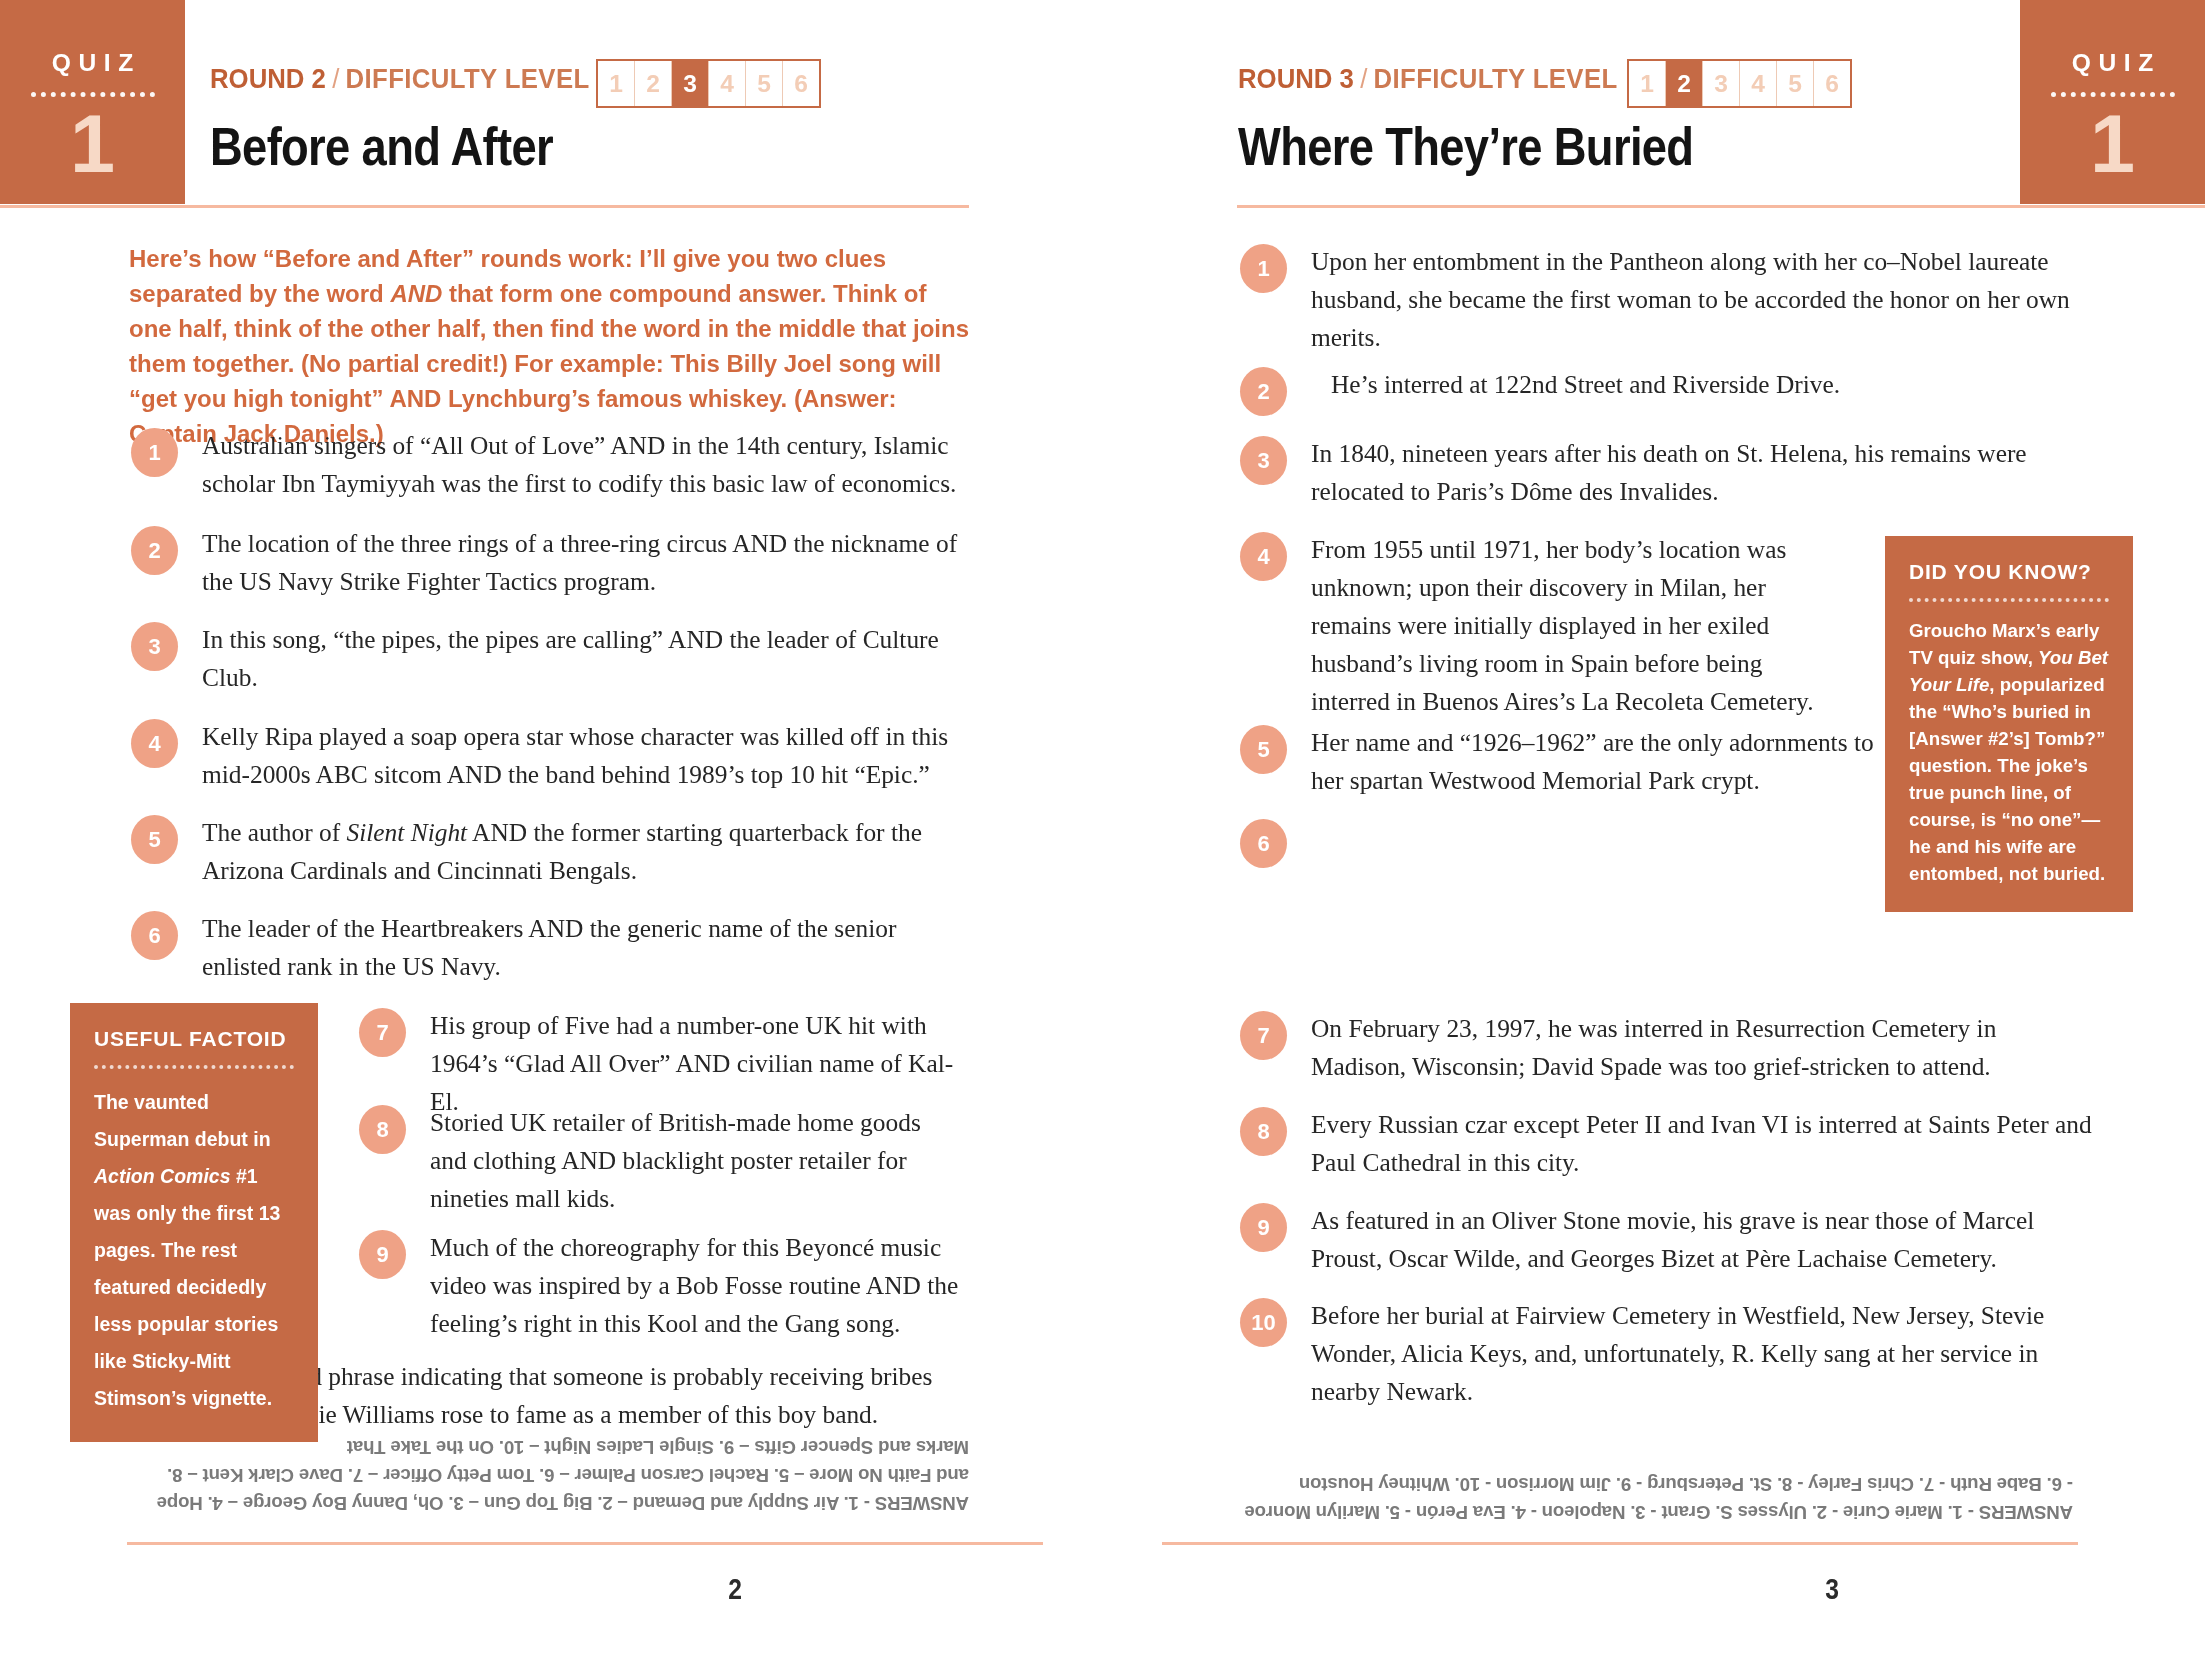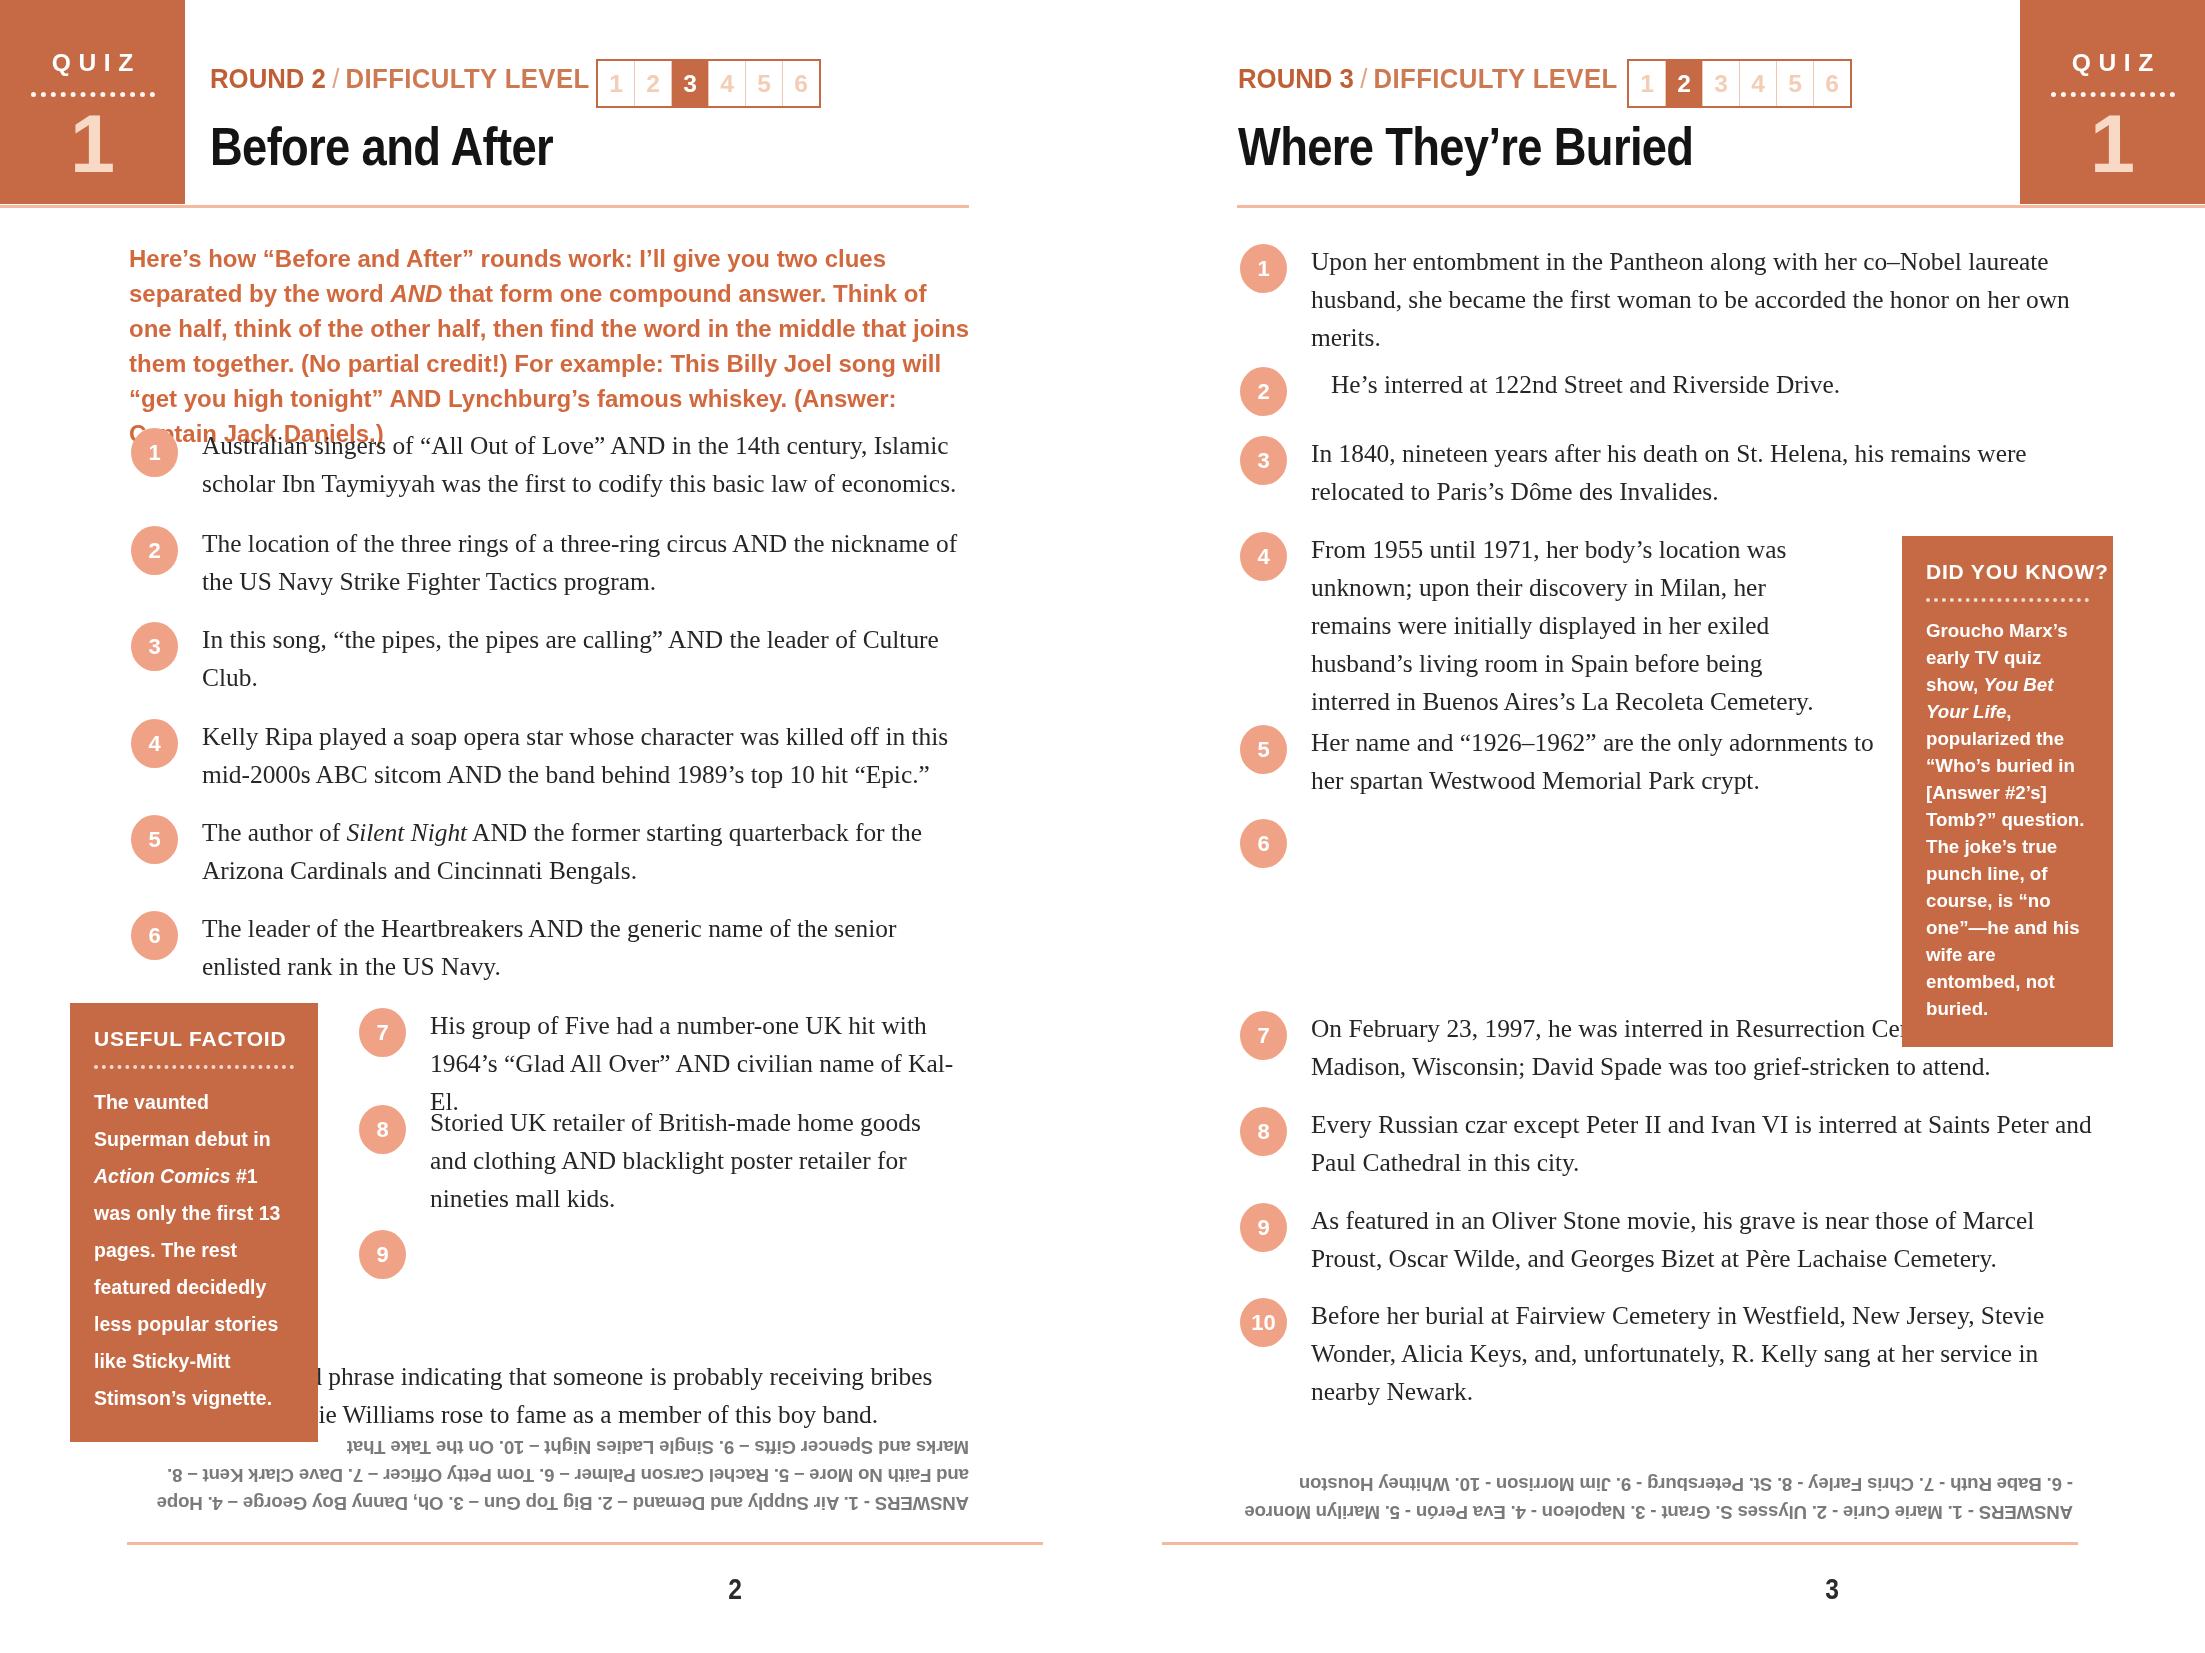--- a/index.html
+++ b/index.html
@@ -101,20 +101,21 @@
   <div class="q-row" style="left:359px;top:1006px;">
     <div class="q-circle">7</div>
     <div class="q-text" style="width:547px;">His group of Five had a number-one UK hit with 1964’s “Glad All Over” AND civilian name of Kal-El.</div>
   </div>
   <div class="q-row" style="left:359px;top:1103px;">
     <div class="q-circle">8</div>
     <div class="q-text" style="width:526px;">Storied UK retailer of British-made home goods and clothing AND blacklight poster retailer for nineties mall kids.</div>
   </div>
   <div class="q-row" style="left:359px;top:1228px;">
     <div class="q-circle">9</div>
+    <div class="q-text" style="width:560px;">Much of the choreography for this Beyoncé music video was inspired by a Bob Fosse routine AND the feeling’s right in this Kool and the Gang song.</div>
   </div>
   <div class="q-row" style="left:131px;top:1357px;">
     <div class="q-circle">10</div>
     <div class="q-text" style="width:768px;">Three-word phrase indicating that someone is probably receiving bribes AND Robbie Williams rose to fame as a member of this boy band.</div>
   </div>
 
   <div class="info-box" style="left:70px;top:1003px;width:248px;">
     <div class="info-title">USEFUL FACTOID</div>
     <div class="info-dots"></div>
     <div class="info-body">The vaunted Superman debut in <i>Action Comics</i> #1 was only the first 13 pages. The rest featured decidedly less popular stories like Sticky-Mitt Stimson’s vignette.</div>
@@ -183,21 +184,21 @@
   </div>
   <div class="q-row" style="left:1240px;top:1201px;">
     <div class="q-circle">9</div>
     <div class="q-text" style="width:772px;">As featured in an Oliver Stone movie, his grave is near those of Marcel Proust, Oscar Wilde, and Georges Bizet at Père Lachaise Cemetery.</div>
   </div>
   <div class="q-row" style="left:1240px;top:1296px;">
     <div class="q-circle">10</div>
     <div class="q-text" style="width:746px;">Before her burial at Fairview Cemetery in Westfield, New Jersey, Stevie Wonder, Alicia Keys, and, unfortunately, R. Kelly sang at her service in nearby Newark.</div>
   </div>
 
-  <div class="info-box" style="left:1885px;top:536px;width:211px;margin-left:17px;">
+  <div class="info-box" style="left:1885px;top:536px;width:248px;">
     <div class="info-title">DID YOU KNOW?</div>
     <div class="info-dots"></div>
     <div class="info-body" style="font-size:18.7px;line-height:27px;">Groucho Marx’s early TV quiz show, <i>You Bet Your Life</i>, popularized the “Who’s buried in [Answer #2’s] Tomb?” question. The joke’s true punch line, of course, is “no one”—he and his wife are entombed, not buried.</div>
   </div>
 
   <div class="answers" style="left:1238px;top:1470px;width:835px;">ANSWERS - 1. Marie Curie - 2. Ulysses S. Grant - 3. Napoleon - 4. Eva Perón - 5. Marilyn Monroe - 6. Babe Ruth - 7. Chris Farley - 8. St. Petersburg - 9. Jim Morrison - 10. Whitney Houston</div>
 
   <div class="foot-rule" style="left:1162px;top:1542px;width:916px;"></div>
   <div class="page-num" style="left:1832px;">3</div>
 </div>

